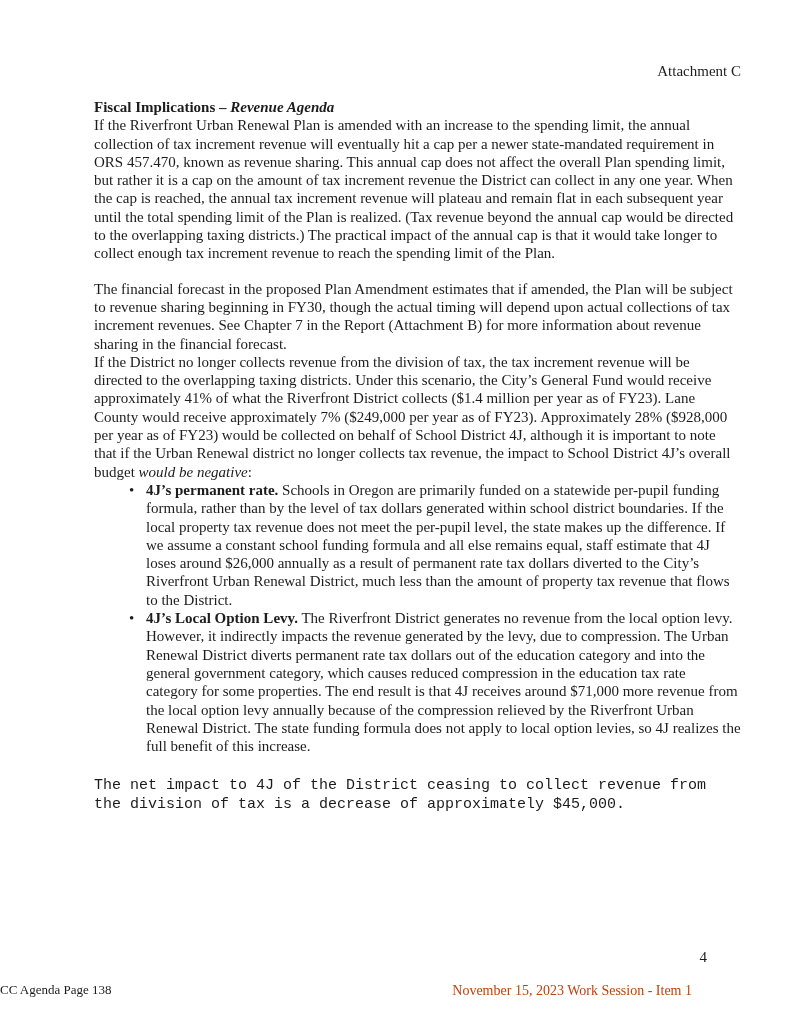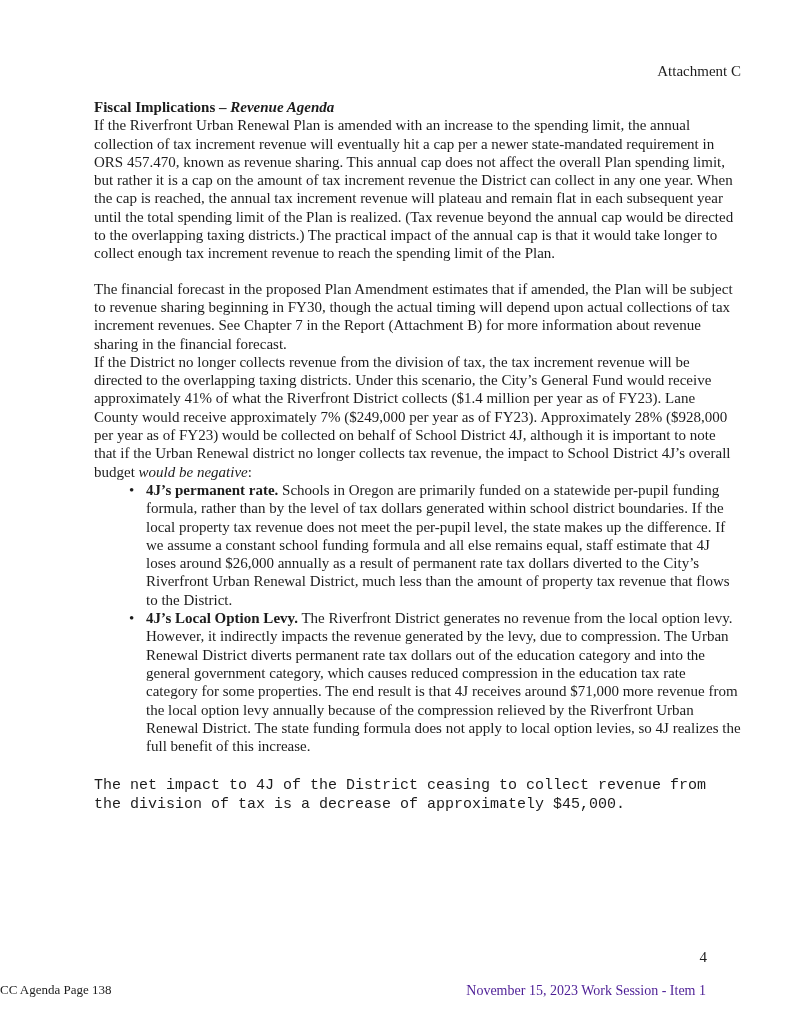--- a/index.html
+++ b/index.html
@@ -65,23 +65,23 @@
     top: 969px;
     left: 0;
     width: 100%;
     text-align: left;
     font-size: 13px;
     margin-top: 12px;
   }
   .footer-session {
     position: absolute;
     top: 982px;
-    right: 94px;
+    right: 108px;
     font-size: 14px;
-    color: #4c1d95;
+    color: #c2410c;
   }
 </style>
 </head>
 <body>
 
 <div class="page">
 
   <div class="attachment">Attachment C</div>
 
   <div class="content">

